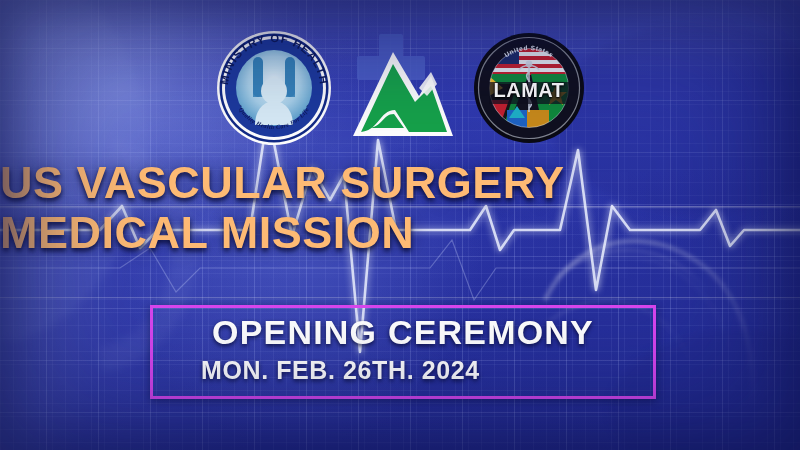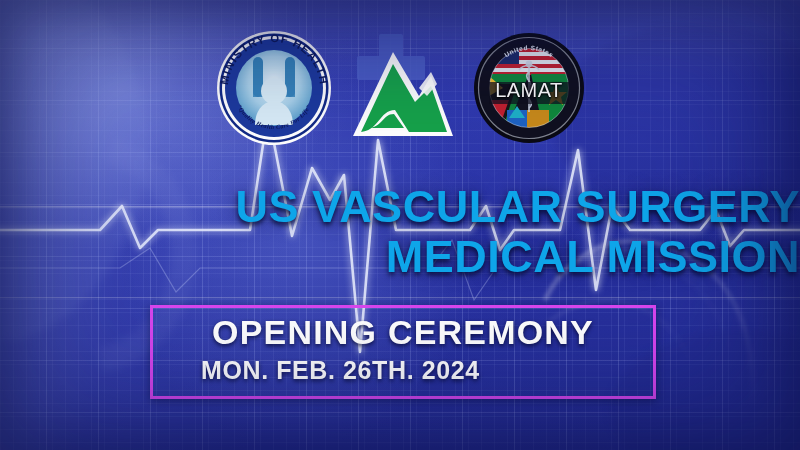--- a/index.html
+++ b/index.html
@@ -57,33 +57,32 @@
   
   .moh{width:118px;height:118px;}
 
   
   .mtn{width:108px;height:112px;}
 
   
   .lamat{width:112px;height:112px;}
   .lamat-label{
     position:absolute;left:0;right:0;top:47px;text-align:center;
-    font-size:20px;font-weight:400;color:#ffffff;letter-spacing:.5px;
+    font-size:20px;font-weight:700;color:#ffffff;letter-spacing:.5px;
     text-shadow:0 1px 2px #000, 0 0 3px #000;
     font-family:"Liberation Sans", sans-serif;
   }
 
   
   .headline{
-    position:absolute;left:0;right:0;top:158px;text-align:right;
-    color:#0ea5e9;font-weight:800;font-size:45px;line-height:1.12;
+    position:absolute;left:0;right:0;top:158px;text-align:left;
+    color:#fdba74;font-weight:800;font-size:45px;line-height:1.12;
     letter-spacing:.5px;
     text-shadow:0 3px 5px rgba(5,8,45,.85), 0 0 18px rgba(10,16,70,.55);
     white-space:nowrap;
-    margin-top:24px;
   }
   .headline div{display:block;}
 
   
   .cer-box{
     position:absolute;left:150px;top:305px;width:500px;height:88px;
     border:3px solid #d946ef;
     box-shadow:0 2px 8px rgba(5,8,45,.45);
   }
   .cer-title{

